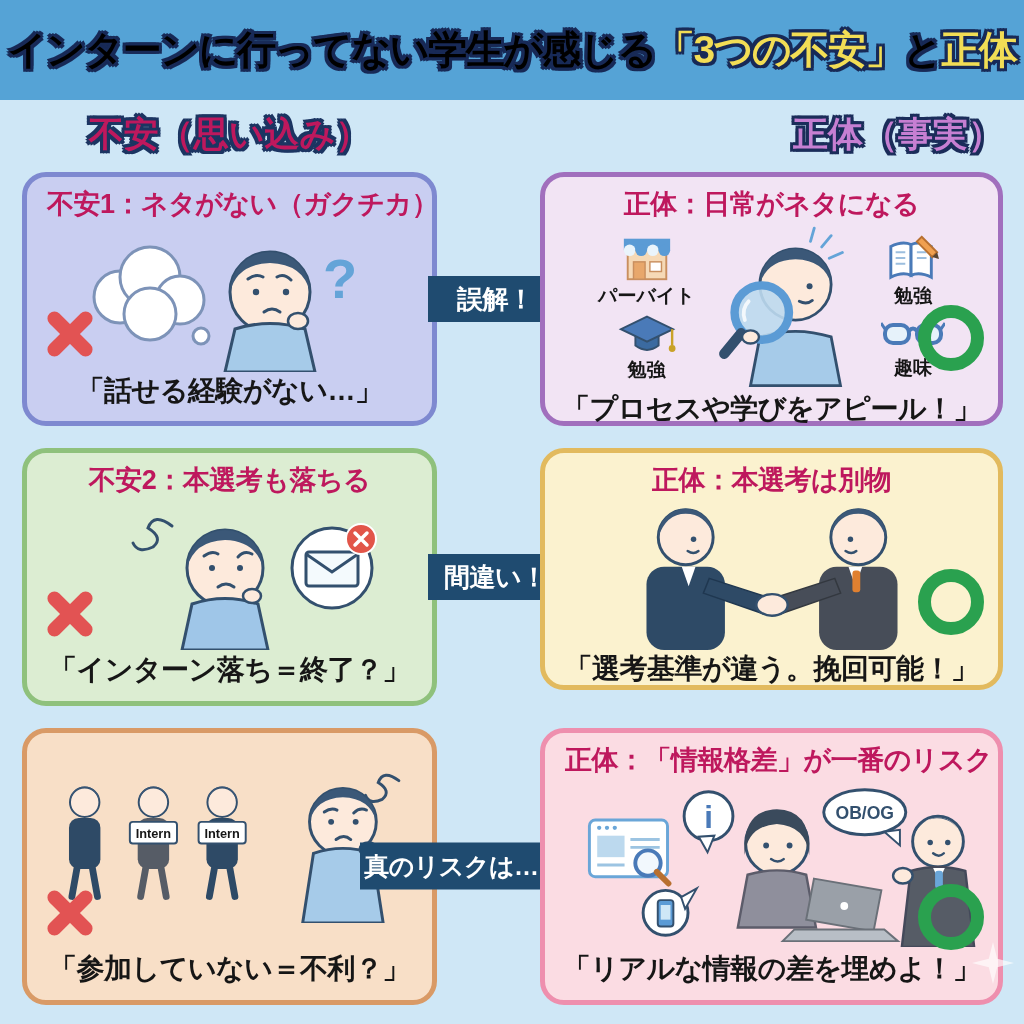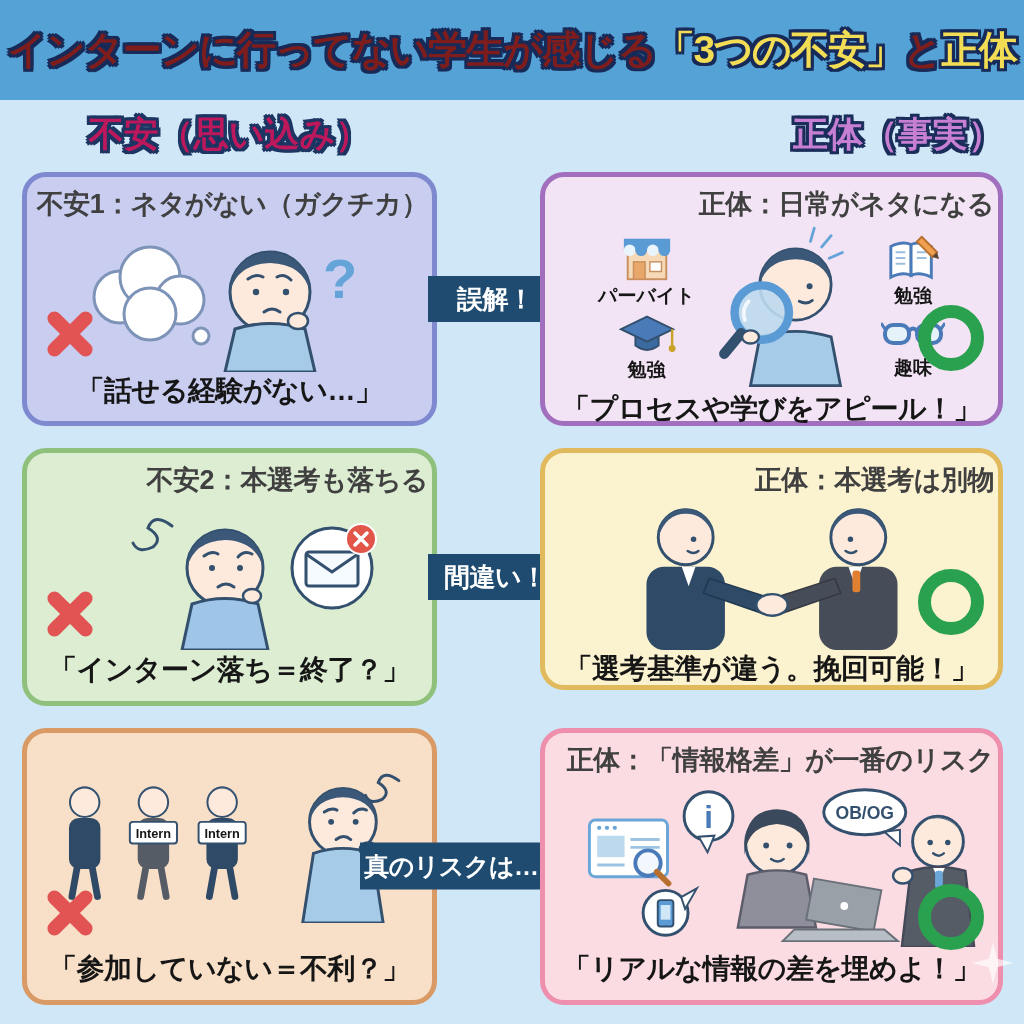--- a/index.html
+++ b/index.html
@@ -7,32 +7,32 @@
   .page{position:relative;width:1024px;height:1024px;background:#cfe7f6;overflow:hidden;}
 
   
   .banner{position:absolute;left:0;top:0;width:1024px;height:100px;background:#55a3d6;
           display:flex;align-items:center;justify-content:center;}
   .banner h1{margin:0;font-size:39px;font-weight:800;letter-spacing:-1.5px;white-space:nowrap;}
   .outlined{--oc:#182a57;
     text-shadow:3px 0 0 var(--oc),-3px 0 0 var(--oc),0 3px 0 var(--oc),0 -3px 0 var(--oc),
       2px 2px 0 var(--oc),-2px 2px 0 var(--oc),2px -2px 0 var(--oc),-2px -2px 0 var(--oc),
       3px 3px 0 var(--oc),-3px -3px 0 var(--oc),3px -3px 0 var(--oc),-3px 3px 0 var(--oc);}
-  .t-white{color:#7f1d1d;text-align:center;} .t-yellow{color:#f2dd55;}
+  .t-white{color:#000000;text-align:center;} .t-yellow{color:#f2dd55;}
 
   
   .col-head{position:absolute;top:106px;height:56px;line-height:56px;text-align:center;
             font-size:35px;font-weight:800;}
   .col-head.anx{left:22px;width:415px;color:#be185d;--oc:#1c3562;}
   .col-head.rea{left:540px;width:463px;color:#c67fd2;text-align:right;--oc:#1b2d5a;}
 
   
   .card{position:absolute;border-radius:24px;border:5px solid;box-sizing:border-box;
         display:flex;flex-direction:column;}
-  .card h2{margin:9px 4px 0;text-align:right;font-size:27px;font-weight:800;color:#404040;
+  .card h2{margin:9px 20px 0;text-align:center;font-size:27px;font-weight:800;color:#be185d;
            letter-spacing:-0.5px;white-space:nowrap;}
   .card h2.small{font-size:25px;}
   .card .caption{margin:0 6px 12px;text-align:center;font-size:28px;font-weight:800;color:#161616;
                  letter-spacing:-0.5px;white-space:nowrap;}
   .illus{flex:1;position:relative;display:flex;align-items:center;justify-content:center;}
 
   .c1l{left:22px;top:172px;width:415px;height:254px;background:#c9cef1;border-color:#7e89d0;}
   .c1r{left:540px;top:172px;width:463px;height:254px;background:#f2e4f4;border-color:#a16fbd;}
   .c2l{left:22px;top:448px;width:415px;height:258px;background:#dcedd2;border-color:#8fc17c;}
   .c2r{left:540px;top:448px;width:463px;height:242px;background:#fbf2cf;border-color:#e2ba5e;}

